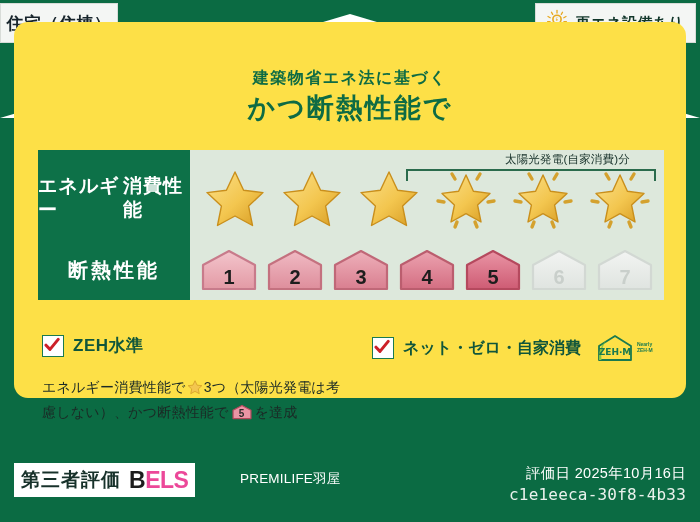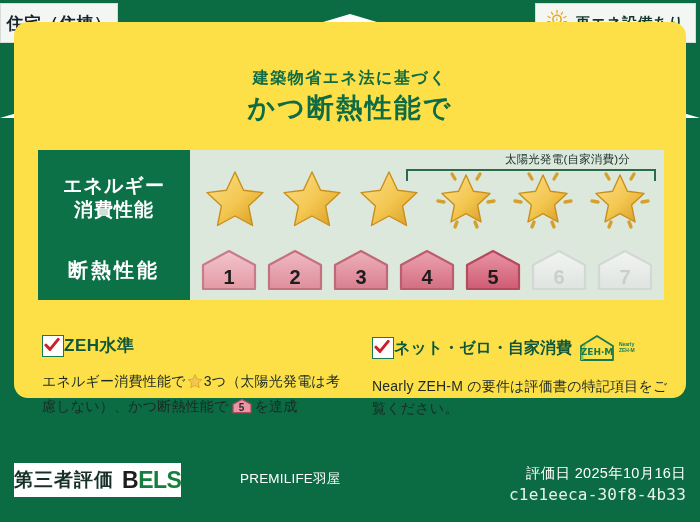--- a/index.html
+++ b/index.html
@@ -54,21 +54,21 @@
     font-size:27px;font-weight:bold;color:#0e6b44;letter-spacing:2px;
   }
 
   
   .row{position:absolute;left:24px;width:626px;display:flex;}
   .row-energy{top:128px;height:96px;}
   .row-insul{top:218px;height:60px;}
 
   .rowlabel{
     width:152px;background:#0d7148;color:#ffffff;
-    display:flex;flex-direction:column;align-items:center;justify-content:center;
+    display:flex;flex-direction:row;align-items:center;justify-content:center;
     font-size:19px;font-weight:bold;line-height:1.25;letter-spacing:1px;
     flex:0 0 152px;
   }
   .rowlabel.one{font-size:20px;letter-spacing:3px;}
   .rowbody{
     flex:1;background:#dde8dc;position:relative;padding-left:8px;
   }
 
   
   .stars{
@@ -102,21 +102,21 @@
   .hbadge .hsvg{position:absolute;left:0;top:0;width:58px;height:44px;}
   .hbadge .num{position:relative;z-index:2;}
   .hbadge.on .num{color:#1d1d1d;}
   .hbadge.off .num{color:#c9cfcb;}
 
   
   .info{position:absolute;top:312px;font-size:13px;color:#1d2b27;}
   .info.left{left:28px;width:312px;}
   .info.right{left:358px;width:300px;}
 
-  .info-head{display:flex;align-items:center;margin-bottom:14px;}
+  .info-head{display:flex;align-items:center;gap:9px;margin-bottom:20px;}
   .chkbox{
     width:20px;height:20px;border:1.6px solid #1a7a4f;background:#fff;
     flex:0 0 20px;position:relative;
   }
   .chkbox svg{position:absolute;left:1px;top:1px;}
   .info-title{font-size:17px;font-weight:bold;color:#10563b;letter-spacing:.5px;}
   .info-title.rt{font-size:16px;letter-spacing:0px;}
   .info-body{font-size:14px;line-height:1.55;color:#1b2a26;letter-spacing:.2px;}
 
   .inline-star{display:inline-block;vertical-align:-3px;margin:0 1px;}
@@ -131,26 +131,26 @@
     font-size:10px;font-weight:bold;color:#2a2a2a;line-height:1;padding-bottom:1px;
     box-sizing:border-box;
   }
   .zehm-logo{display:inline-flex;align-items:center;gap:2px;vertical-align:-7px;margin-left:5px;}
   .zehm-tiny{font-size:5px;line-height:1.15;color:#1a7a4f;font-weight:bold;text-align:left;}
 
   
   .footer{position:absolute;left:0;top:454px;width:700px;height:68px;background:#0b6b43;}
   .bels-box{
     position:absolute;left:14px;top:9px;height:34px;
-    background:#ffffff;display:flex;align-items:center;padding:0 0;
+    background:#ffffff;display:flex;align-items:center;padding:0 7px;
     box-sizing:border-box;
   }
   .bels-jp{font-size:19px;font-weight:bold;color:#17312a;letter-spacing:1px;}
   .bels-b{font-size:23px;font-weight:bold;color:#1d1d1d;margin-left:8px;letter-spacing:-.5px;}
-  .bels-els{font-size:23px;font-weight:bold;color:#15803d;letter-spacing:-.5px;}
+  .bels-els{font-size:23px;font-weight:bold;color:#ec4899;letter-spacing:-.5px;}
   .proj{
     position:absolute;left:240px;top:16px;
     font-size:13.5px;color:#ffffff;letter-spacing:.2px;
   }
   .f-date{
     position:absolute;right:14px;top:10px;text-align:right;
     font-size:14.5px;color:#ffffff;letter-spacing:.3px;
   }
   .f-id{
     position:absolute;right:14px;top:31px;text-align:right;
@@ -391,21 +391,20 @@
             <path d="M4 26 L4 12 L20 2 L36 12 L36 26 Z" fill="none" stroke="#1a7a4f" stroke-width="1.8" stroke-linejoin="round"></path>
             <path d="M4 26 Q3 14 11 7 Q5 16 6.5 26 Z" fill="#8cc63f"></path>
             <text x="20" y="21" text-anchor="middle" font-size="9" font-weight="bold" fill="#1a7a4f" font-family="DejaVu Sans, sans-serif">ZEH·M</text>
           </svg>
           <span class="zehm-tiny">
             <span>Nearly</span><br>
             <span>ZEH-M</span>
           </span>
         </span>
       </div>
-      <div class="info-body">Nearly ZEH-M の要件は評価書の特記項目をご覧ください。</div>
     </div>
 
   </div>
 
   <div class="footer">
     <div class="bels-box">
       <span class="bels-jp">第三者評価</span>
       <span class="bels-b">B</span>
       <span class="bels-els">ELS</span>
     </div>

